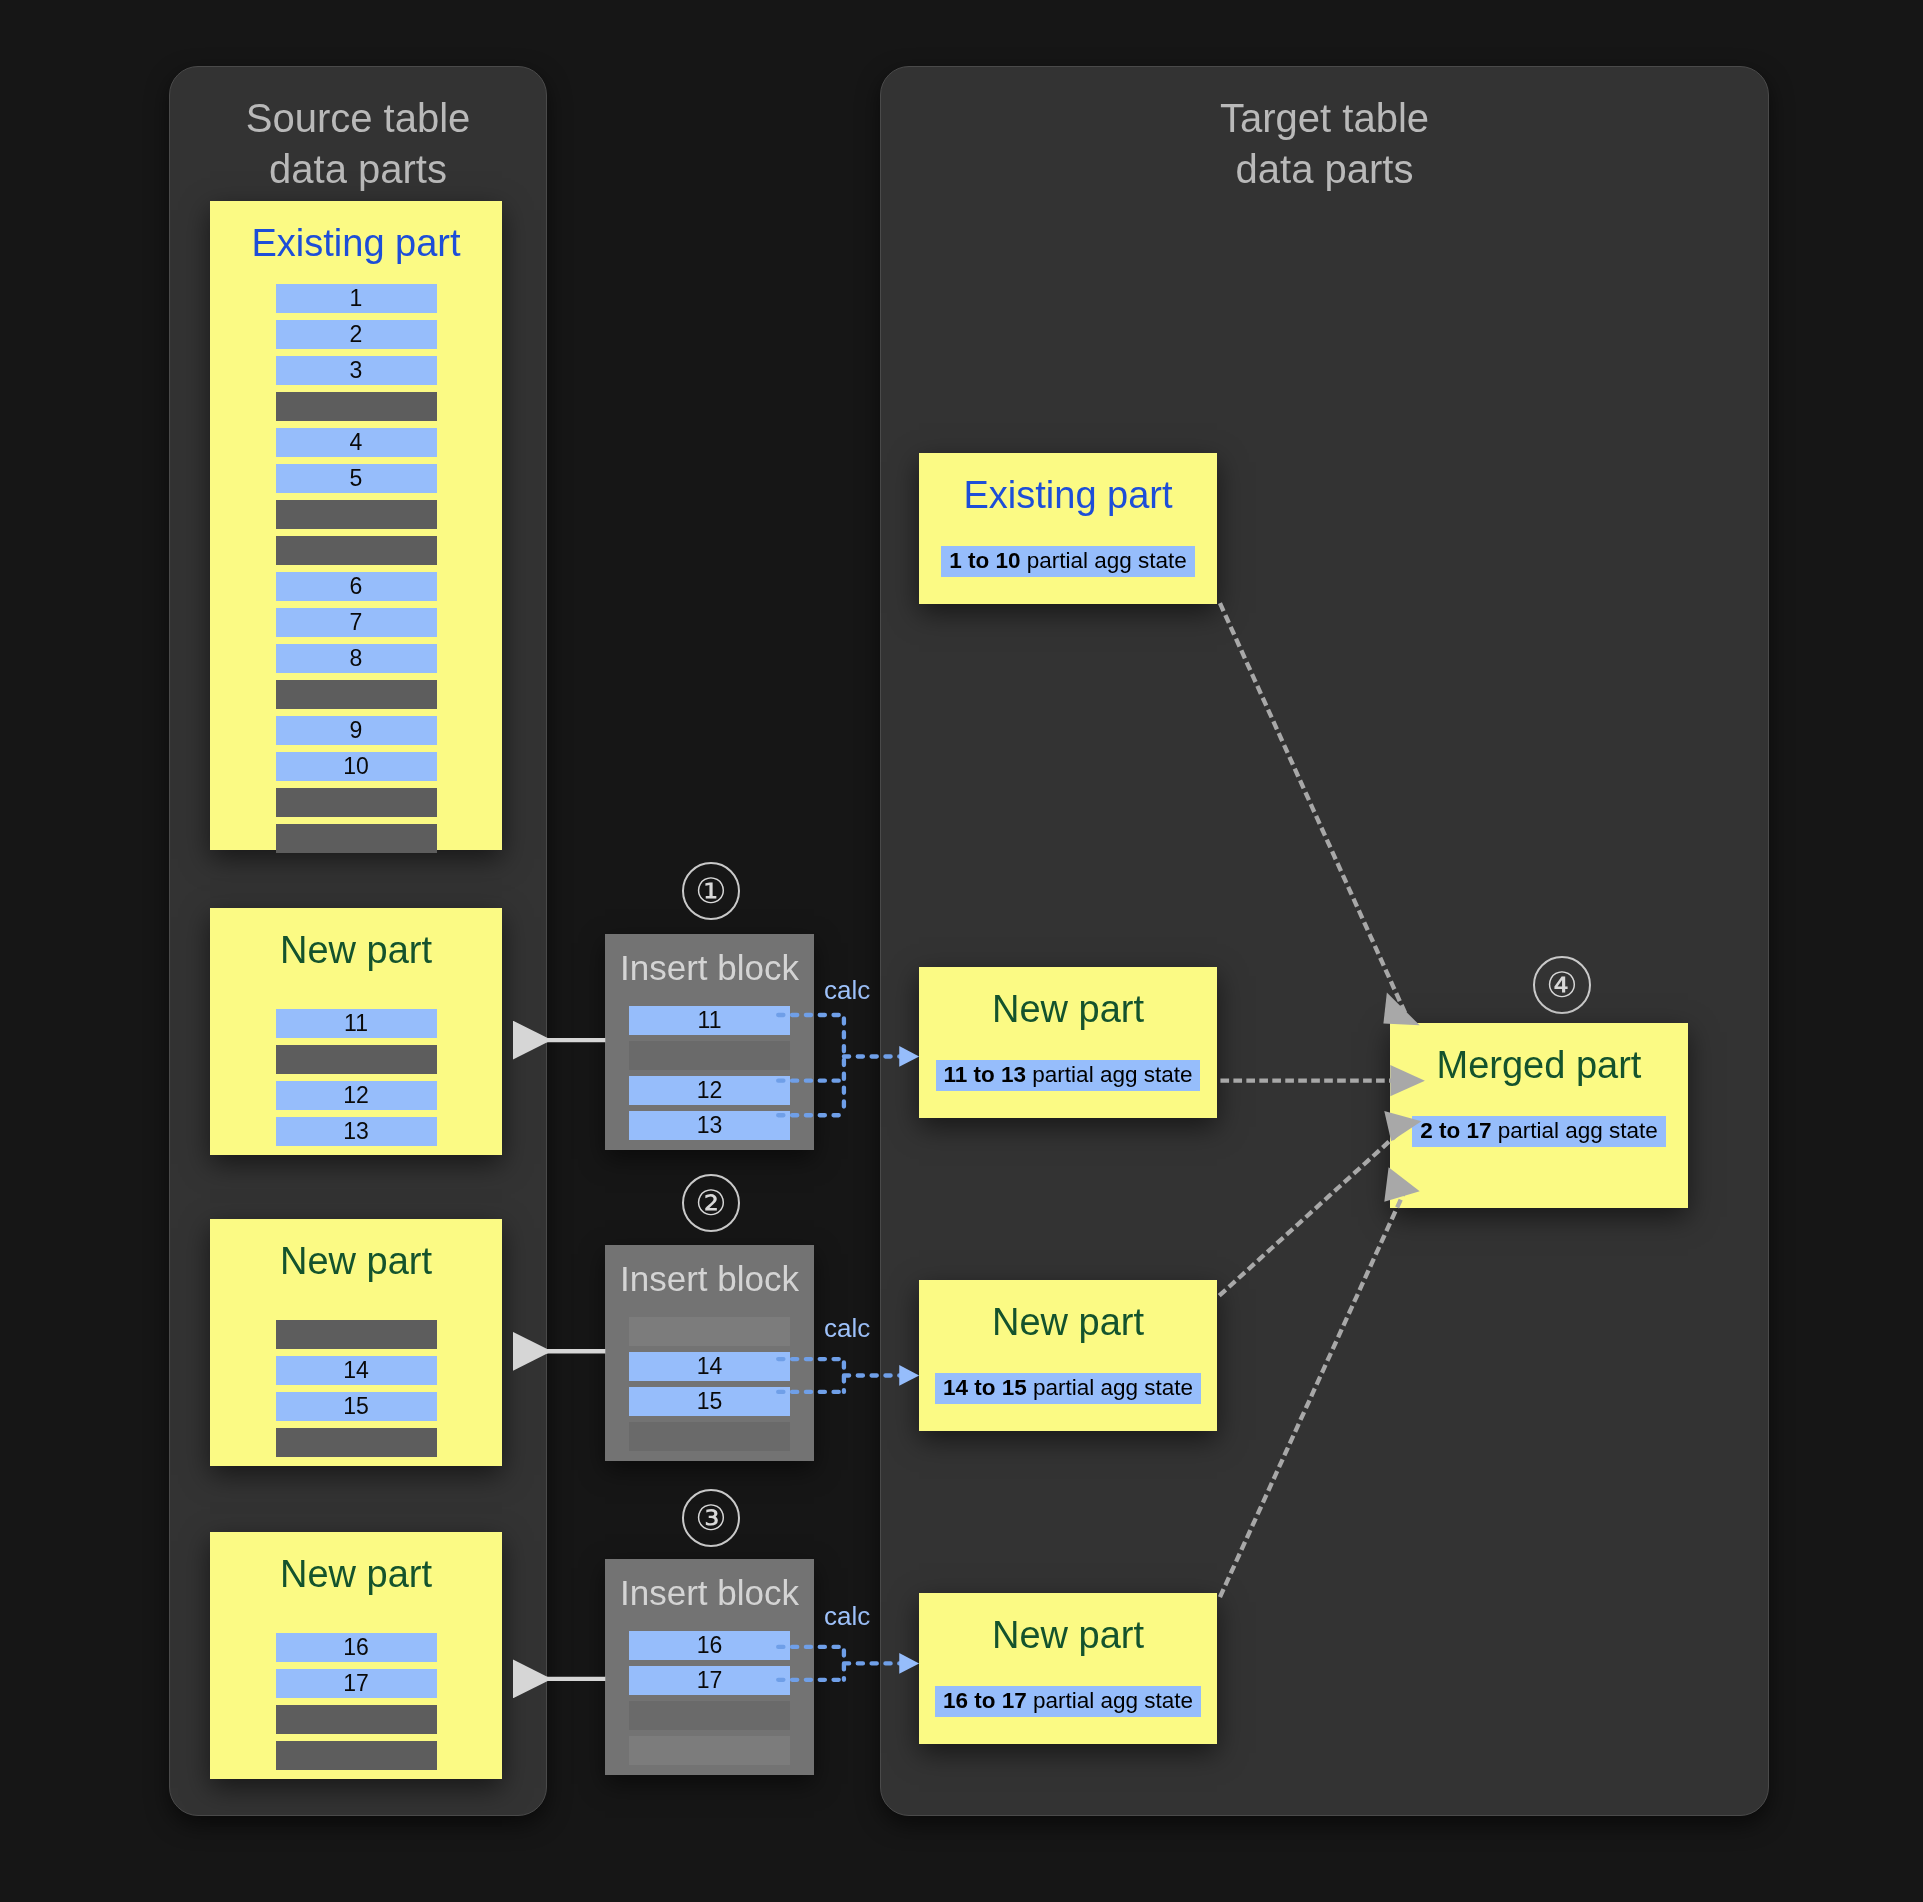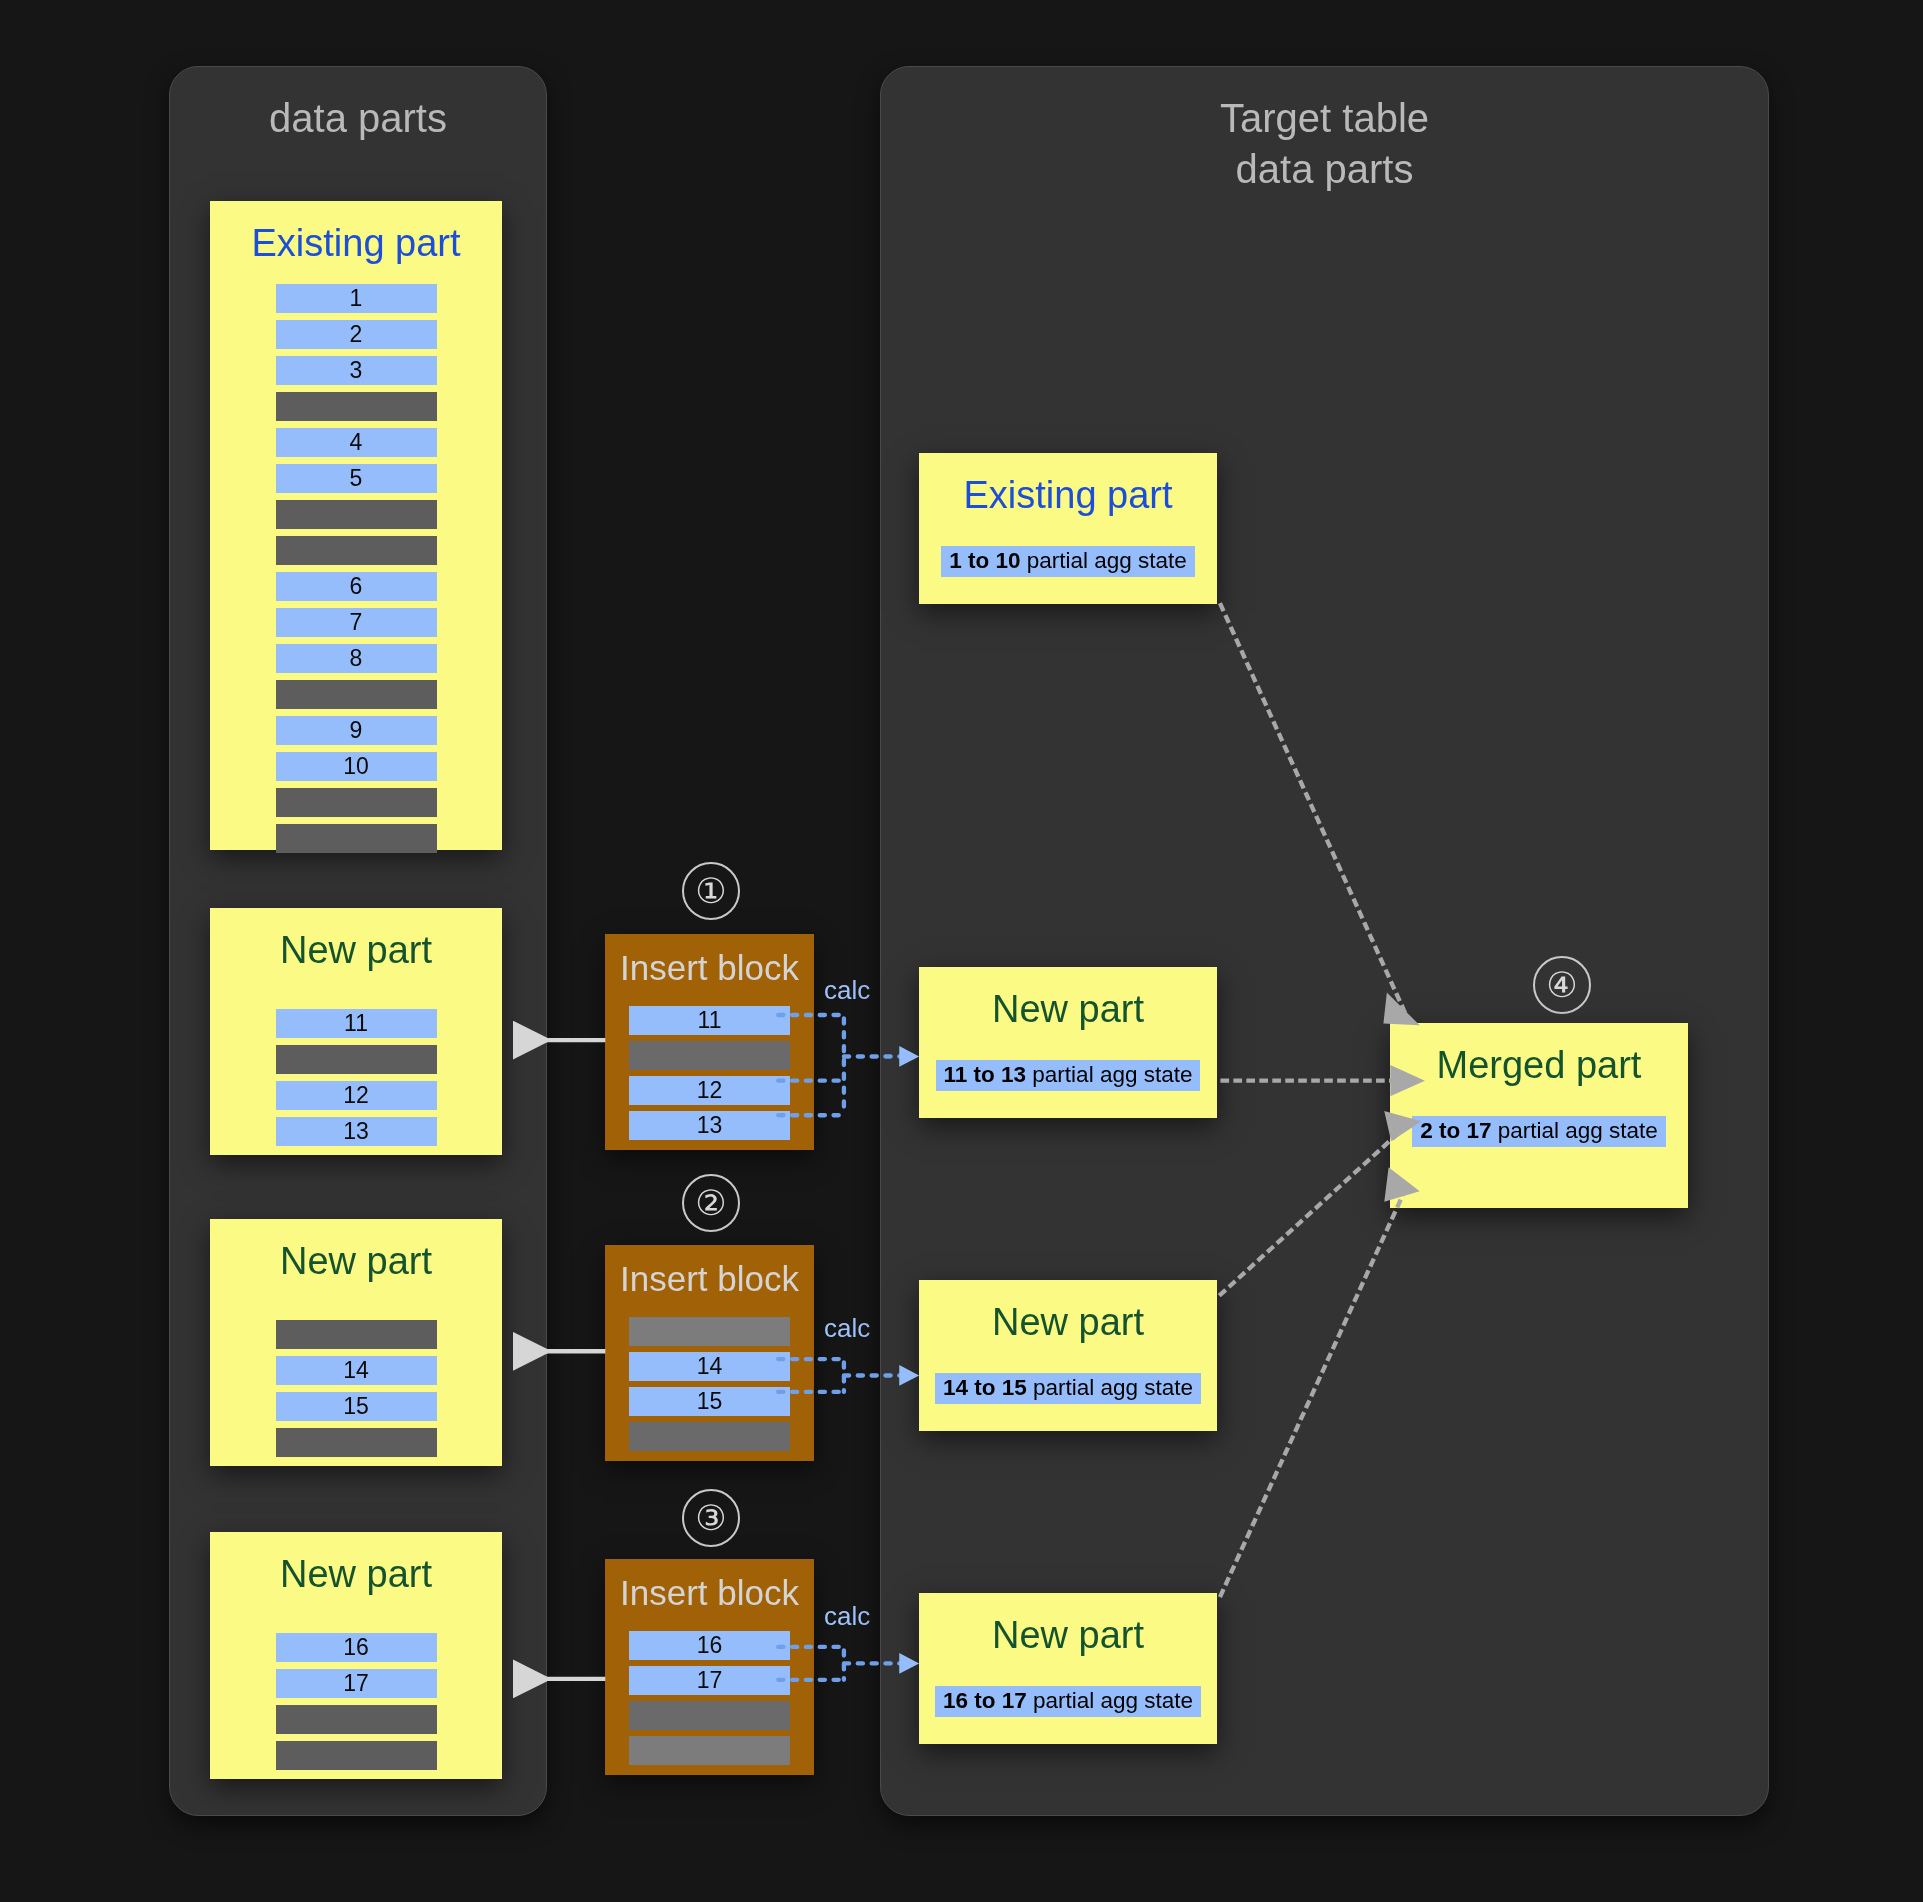--- a/index.html
+++ b/index.html
@@ -30,21 +30,21 @@
   .row.blue{background:#96bdfb;}
   .row.gray{background:#5d5d5d;}
 
   
   .chip{display:inline-block;background:#96bdfb;color:#000;font-size:22.5px;
         padding:2.6px 7.8px;white-space:nowrap;}
   .chip b{font-weight:700;}
   .chip-wrap{text-align:center;margin-top:32px;}
 
   
-  .insert-block{position:absolute;background:#a16207;box-shadow:0 8.6px 22.5px rgba(0,0,0,.5);}
+  .insert-block{position:absolute;background:#737373;box-shadow:0 8.6px 22.5px rgba(0,0,0,.5);}
   .insert-title{text-align:center;color:#d4d4d4;font-size:35px;padding-top:14px;}
   .ib-rows{padding:12px 0 14px 0;}
   .ib-row{height:29px;margin:6px auto;width:161px;display:flex;align-items:center;
           justify-content:center;font-size:23px;color:#0a0a0a;}
   .ib-row.blue{background:#96bdfb;}
   .ib-row.gray{background:#6a6a6a;}
   .ib-row.gray2{background:#7c7c7c;}
 
   
   .step{position:absolute;width:54px;height:54px;border:2.6px solid #c9c9c9;
@@ -57,20 +57,21 @@
   svg.overlay{position:absolute;left:0;top:0;width:1923px;height:1902px;
               pointer-events:none;}
 </style>
 </head>
 <body>
 
 <div class="stage">
 
   <div class="table-box" id="source-box">
     <div class="table-title">
+      <div>Source table</div>
       <div>data parts</div>
     </div>
   </div>
 
   <div class="part" style="left:210px;top:201px;width:292px;height:649px;">
     <div class="part-title muted">Existing part</div>
     <div class="rows">
       <div class="row blue">1</div>
       <div class="row blue">2</div>
       <div class="row blue">3</div>

